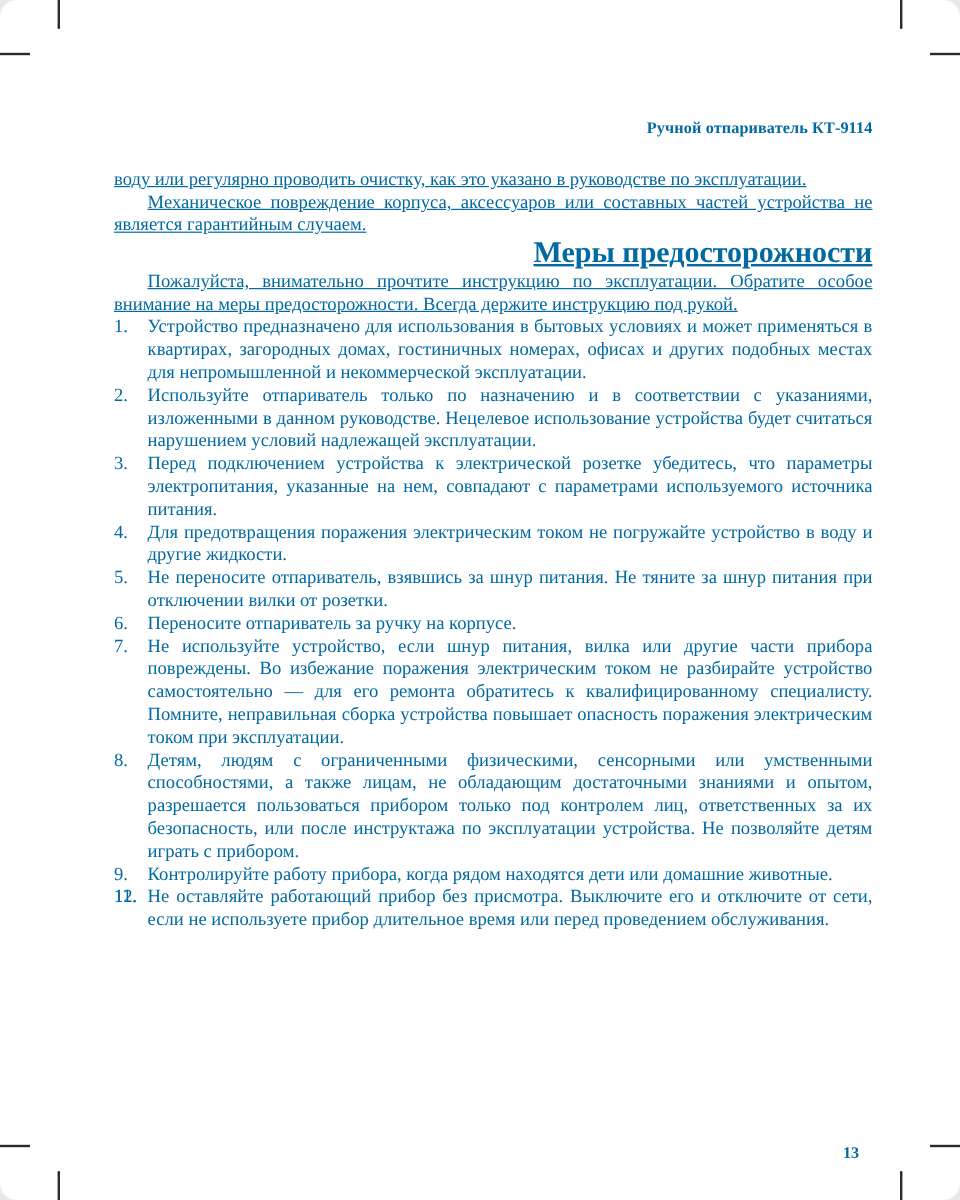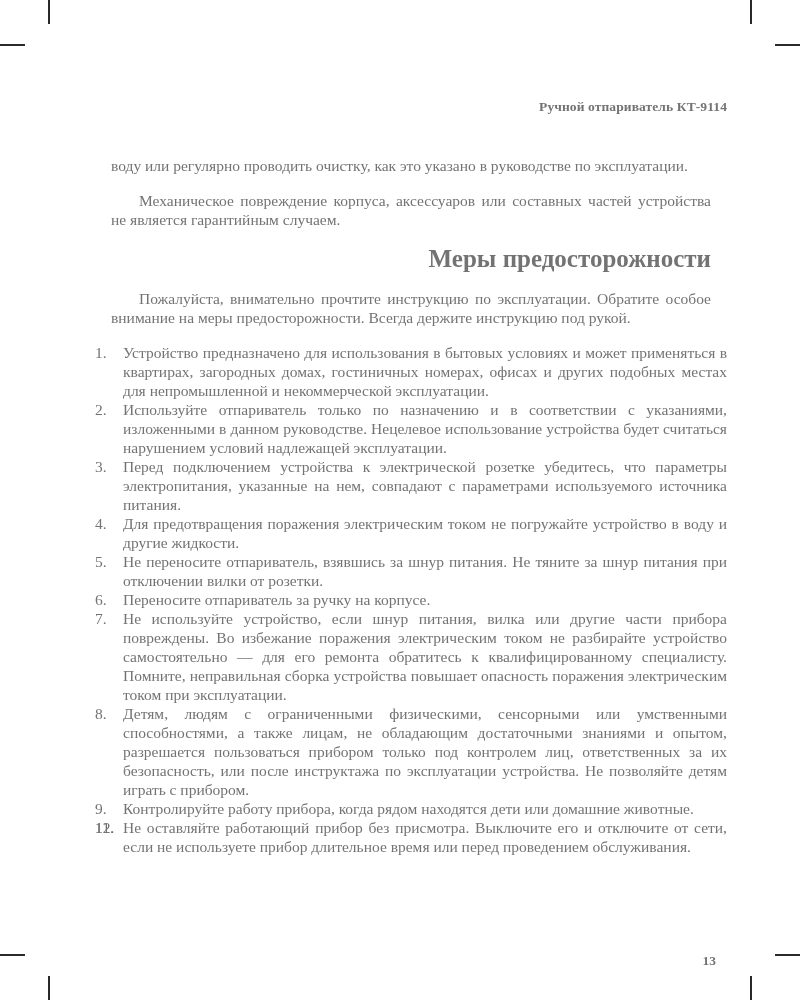--- a/index.html
+++ b/index.html
@@ -7,21 +7,22 @@
     padding: 0;
     background: #e8e8e8;
   }
   .page {
     position: relative;
     width: 800px;
     height: 1000px;
     background: #ffffff;
     overflow: hidden;
     font-family: "Liberation Serif", "DejaVu Serif", serif;
-    color: #737373;
+    color: #0369a1;
+    border-radius: 14px;
   }
   
   .crop {
     position: absolute;
     background: #2a2a2a;
   }
   .crop.v { width: 2px; height: 24px; }
   .crop.h { width: 25px; height: 2px; }
   .crop.tl-v { left: 48px; top: 0; }
   .crop.tl-h { left: 0; top: 44px; }
@@ -47,21 +48,22 @@
   .content {
     position: absolute;
     left: 95px;
     top: 140px;
     width: 632px;
     font-size: 15.5px;
     line-height: 19px;
     text-align: justify;
   }
   .content p {
-    margin: 16px;
+    margin: 0;
+    text-decoration: underline;
   }
   .indent {
     text-indent: 28px;
   }
   .section-title {
     margin: 48px 0 16px 0;
     text-align: right;
     font-size: 25px;
     line-height: 28px;
     font-weight: bold;

